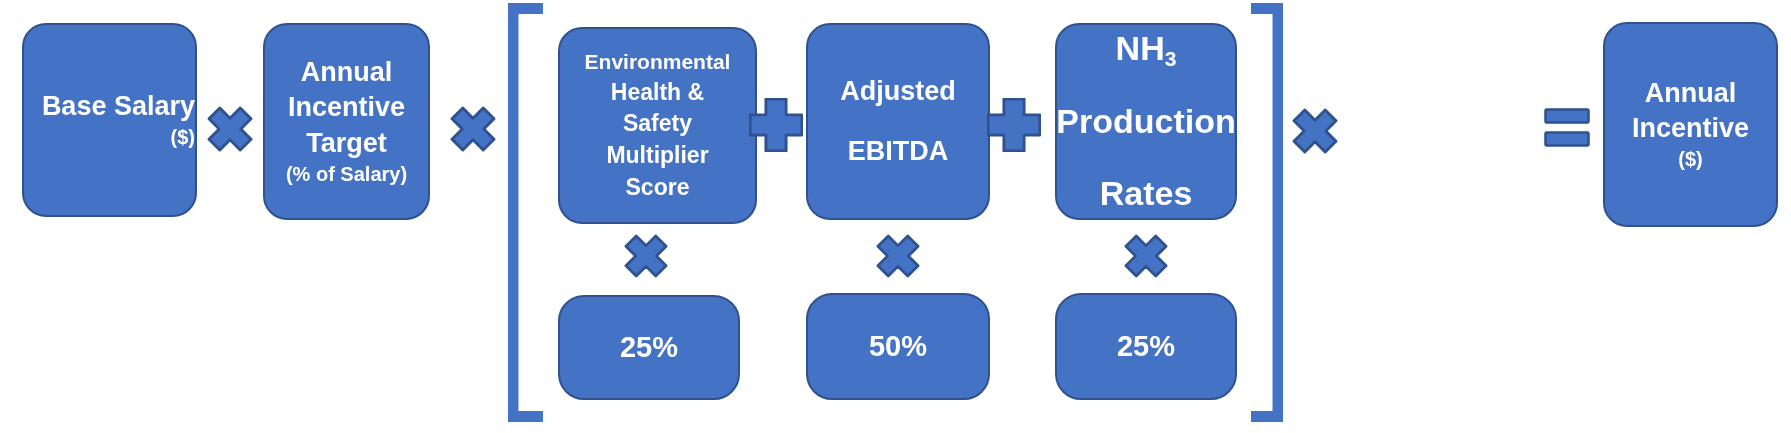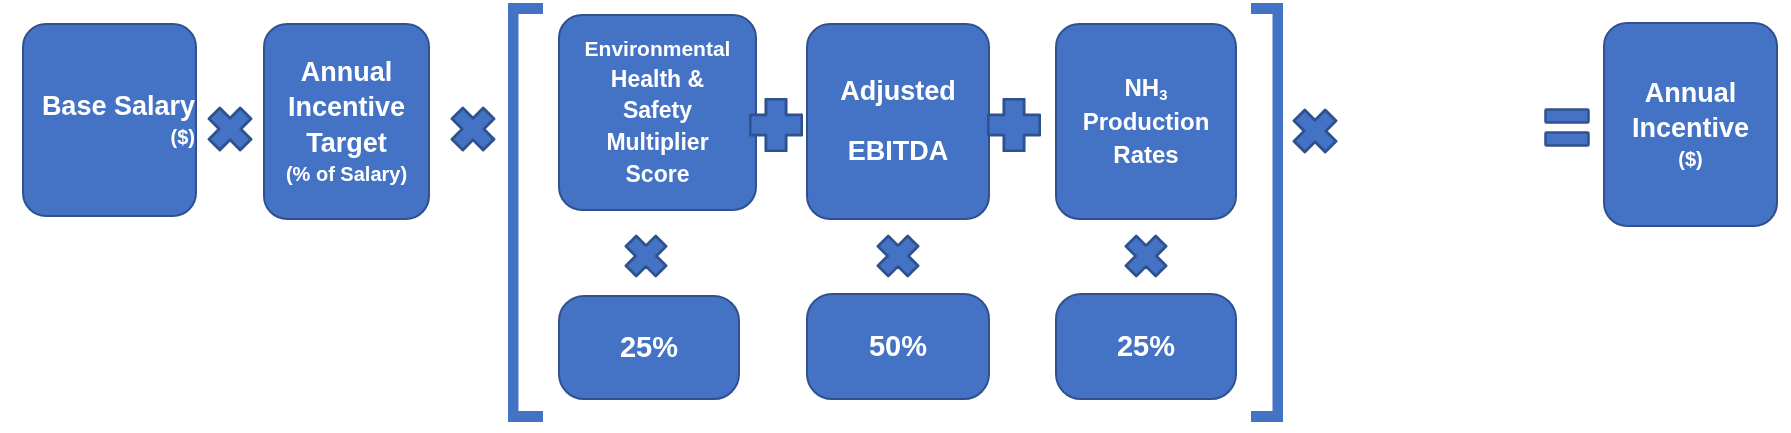--- a/index.html
+++ b/index.html
@@ -29,35 +29,35 @@
     flex-direction: column;
     align-items: center;
     justify-content: center;
     text-align: center;
     font-weight: bold;
     line-height: 1.32;
   }
   .big { border-radius: 24px; }
   .small { border-radius: 26px; }
   .t27 { font-size: 27px; }
-  .t26 { font-size: 24px; }
+  .t26 { font-size: 34px; justify-content: space-between; }
   .t23 { font-size: 23px; }
   .t21e { font-size: 21px; }
   .sub-label { font-size: 20px; line-height: 1.35; }
   .sub-label-italic { font-size: 21px; line-height: 1.35; font-style: italic; }
   .pct { font-size: 29px; }
   .sub3 {
     font-size: 0.62em;
     position: relative;
     top: 0.28em;
   }
   
   .pos-base    { left: 22px;   top: 23px;  width: 175px; height: 194px; align-items: flex-end; }
   .pos-target  { left: 263px;  top: 23px;  width: 167px; height: 197px; }
-  .pos-ehs     { left: 558px;  top: 14px;  width: 199px; height: 197px; line-height: 1.38; }
+  .pos-ehs     { left: 558px;  top: 27px;  width: 199px; height: 197px; line-height: 1.38; }
   .pos-ebitda  { left: 806px;  top: 23px;  width: 184px; height: 197px; gap: 24px; }
   .pos-nh3     { left: 1055px; top: 23px;  width: 182px; height: 197px; line-height: 1.4; }
   .pos-mult    { left: 1352px; top: 23px;  width: 181px; height: 198px; }
   .pos-payout  { left: 1603px; top: 22px;  width: 175px; height: 205px; line-height: 1.3; }
   .pos-w25a    { left: 558px;  top: 295px; width: 182px; height: 105px; }
   .pos-w50     { left: 806px;  top: 293px; width: 184px; height: 107px; }
   .pos-w25b    { left: 1055px; top: 293px; width: 182px; height: 107px; }
   
   .shape { position: absolute; display: block; }
   .shape .sh { fill: var(--box-fill); stroke: var(--box-border); stroke-width: 3; stroke-linejoin: round; }

